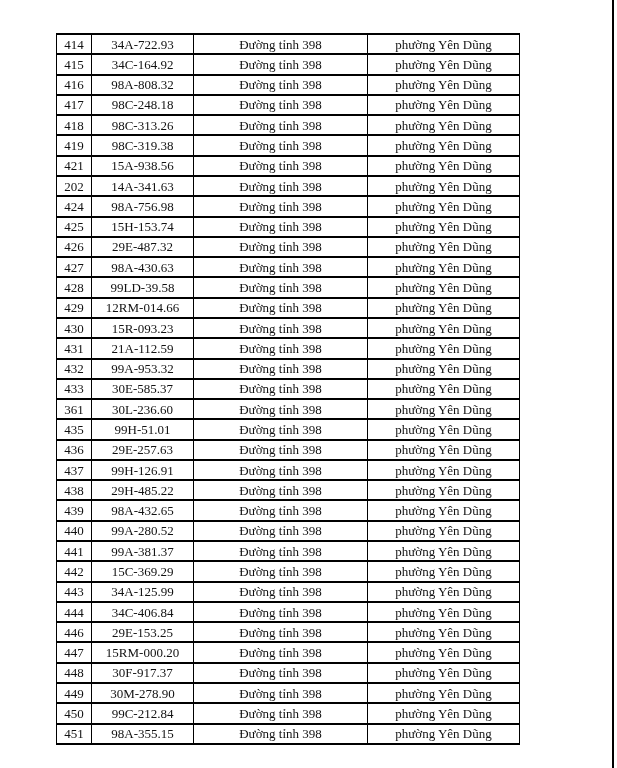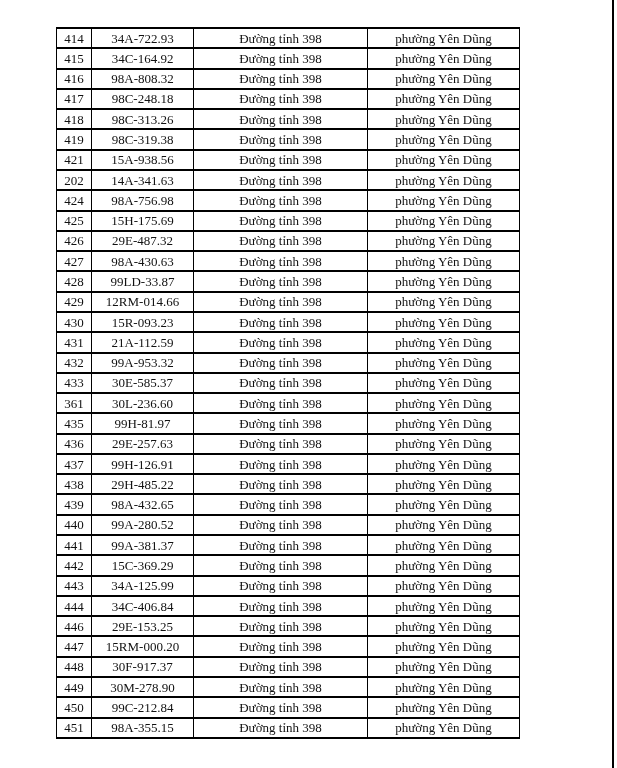--- a/index.html
+++ b/index.html
@@ -12,21 +12,21 @@
   }
   .page {
     position: relative;
     width: 617px;
     height: 768px;
     background: #ffffff;
   }
   table.plates {
     position: absolute;
     left: 56px;
-    top: 27px;
+    top: 33px;
     width: 463px;
     height: 712px;
     border-collapse: collapse;
     table-layout: fixed;
   }
   table.plates td {
     border: 1.5px solid #000000;
     border-top-width: 2px;
     border-bottom-width: 2px;
     text-align: center;
@@ -112,39 +112,39 @@
           <td>phường Yên Dũng</td>
         </tr>
         <tr>
           <td>424</td>
           <td>98A-756.98</td>
           <td>Đường tỉnh 398</td>
           <td>phường Yên Dũng</td>
         </tr>
         <tr>
           <td>425</td>
-          <td>15H-175.69</td>
+          <td>15H-153.74</td>
           <td>Đường tỉnh 398</td>
           <td>phường Yên Dũng</td>
         </tr>
         <tr>
           <td>426</td>
           <td>29E-487.32</td>
           <td>Đường tỉnh 398</td>
           <td>phường Yên Dũng</td>
         </tr>
         <tr>
           <td>427</td>
           <td>98A-430.63</td>
           <td>Đường tỉnh 398</td>
           <td>phường Yên Dũng</td>
         </tr>
         <tr>
           <td>428</td>
-          <td>99LD-33.87</td>
+          <td>99LD-39.58</td>
           <td>Đường tỉnh 398</td>
           <td>phường Yên Dũng</td>
         </tr>
         <tr>
           <td>429</td>
           <td>12RM-014.66</td>
           <td>Đường tỉnh 398</td>
           <td>phường Yên Dũng</td>
         </tr>
         <tr>
@@ -172,21 +172,21 @@
           <td>phường Yên Dũng</td>
         </tr>
         <tr>
           <td>361</td>
           <td>30L-236.60</td>
           <td>Đường tỉnh 398</td>
           <td>phường Yên Dũng</td>
         </tr>
         <tr>
           <td>435</td>
-          <td>99H-81.97</td>
+          <td>99H-51.01</td>
           <td>Đường tỉnh 398</td>
           <td>phường Yên Dũng</td>
         </tr>
         <tr>
           <td>436</td>
           <td>29E-257.63</td>
           <td>Đường tỉnh 398</td>
           <td>phường Yên Dũng</td>
         </tr>
         <tr>

